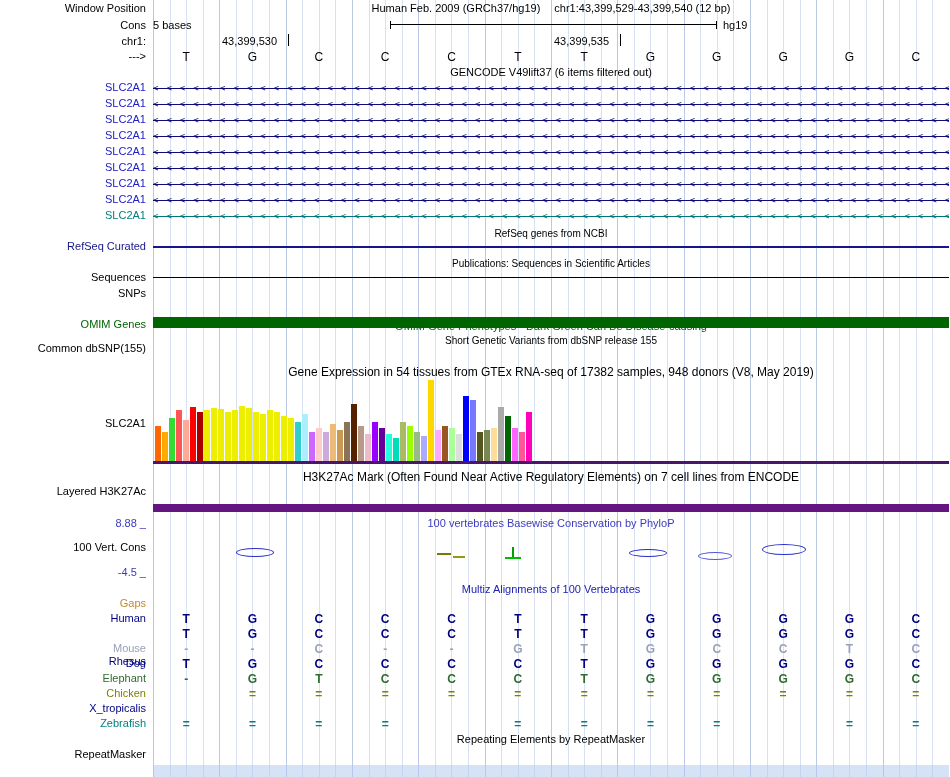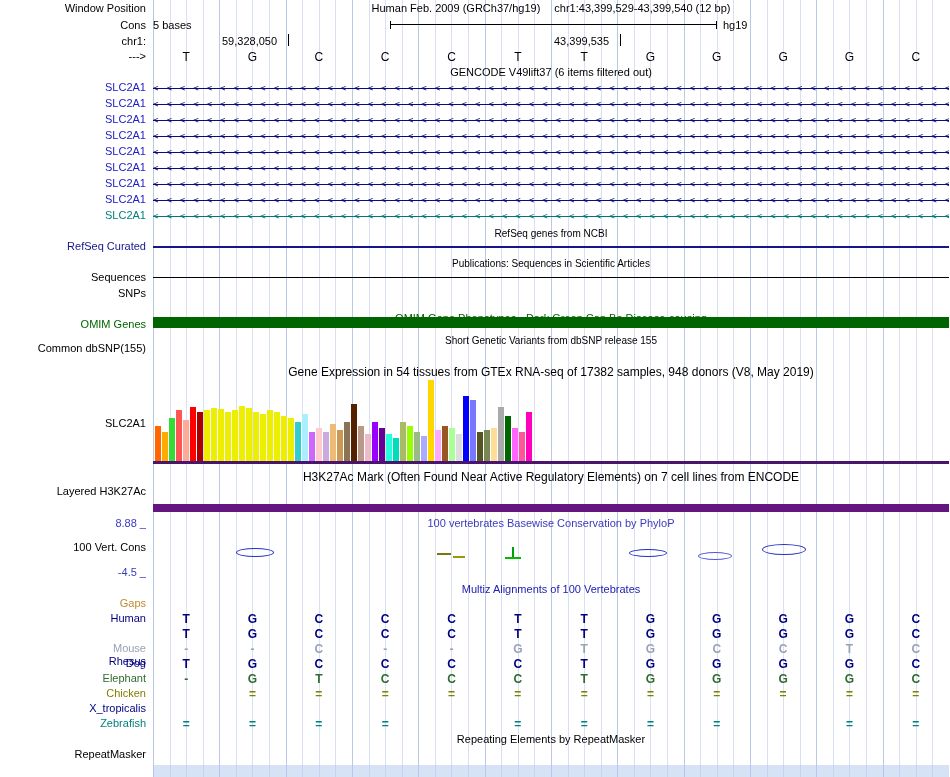--- a/index.html
+++ b/index.html
@@ -53,21 +53,21 @@
   <div class="ctitle" style="top:2px">
     <span>Human Feb. 2009 (GRCh37/hg19)</span><span style="display:inline-block;width:14px"></span><span>chr1:43,399,529-43,399,540 (12 bp)</span>
   </div>
 
   <div class="llabel" style="top:19px">Cons</div>
   <div class="abs" style="top:19px;left:153px;width:232px;">5 bases</div>
   <div class="scalebar"></div>
   <div class="abs" style="top:19px;left:723px">hg19</div>
 
   <div class="llabel" style="top:35px">chr1:</div>
-  <div class="abs" style="top:35px;left:222px">59,328,050</div>
+  <div class="abs" style="top:35px;left:222px">43,399,530</div>
   <div class="tick" style="top:34px;left:288px"></div>
   <div class="abs" style="top:35px;left:554px">43,399,535</div>
   <div class="tick" style="top:34px;left:620px"></div>
 
   <div class="llabel" style="top:50px">---&gt;</div>
   <div class="base-row" style="top:50px">
       <span>T</span>
       <span>G</span>
       <span>C</span>
       <span>C</span>
@@ -126,21 +126,21 @@
   <div class="ctitle sm" style="top:227px">RefSeq genes from NCBI</div>
   <div class="llabel" style="top:240px;color:#15158C">RefSeq Curated</div>
   <div class="hline" style="top:246px;height:2px;background:#15158C"></div>
 
   <div class="ctitle sm" style="top:257px">Publications: Sequences in Scientific Articles</div>
   <div class="llabel" style="top:271px">Sequences</div>
   <div class="hline" style="top:277px;height:1px;background:#000"></div>
 
   <div class="llabel" style="top:287px">SNPs</div>
 
-  <div class="ctitle" style="top:312px;color:#006400">OMIM Gene Phenotypes - Dark Green Can Be Disease-causing</div>
+  <div class="ctitle" style="top:320px;color:#006400">OMIM Gene Phenotypes - Dark Green Can Be Disease-causing</div>
   <div class="llabel" style="top:318px;color:#006400">OMIM Genes</div>
   <div class="hline" style="top:317px;height:11px;background:#006400"></div>
 
   <div class="ctitle sm" style="top:334px">Short Genetic Variants from dbSNP release 155</div>
   <div class="llabel" style="top:342px">Common dbSNP(155)</div>
 
   <div class="ctitle lg" style="top:366px">Gene Expression in 54 tissues from GTEx RNA-seq of 17382 samples, 948 donors (V8, May 2019)</div>
   <div class="llabel" style="top:417px">SLC2A1</div>
   <div class="gtex-bars">
       <div class="gtex-bar" title="Adipose - Subcutaneous" style="height: 36px; background: rgb(255, 102, 0);"></div>

